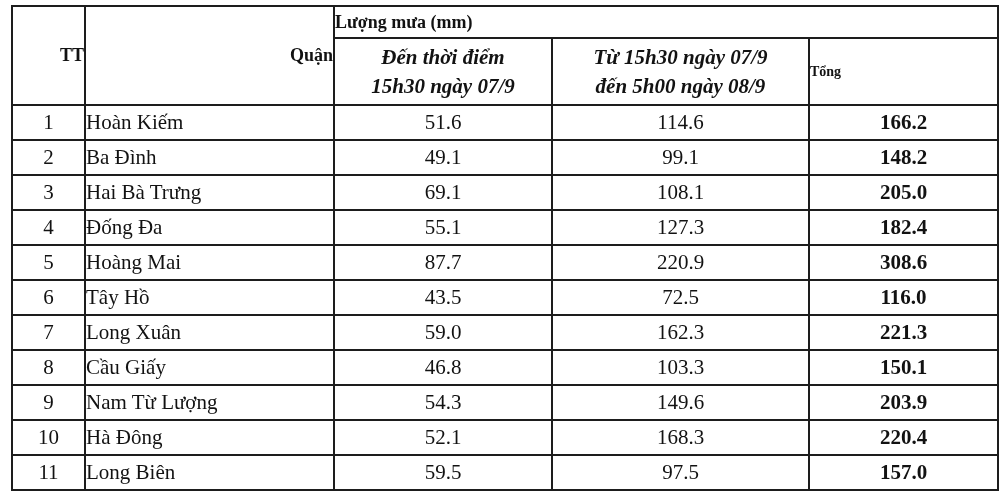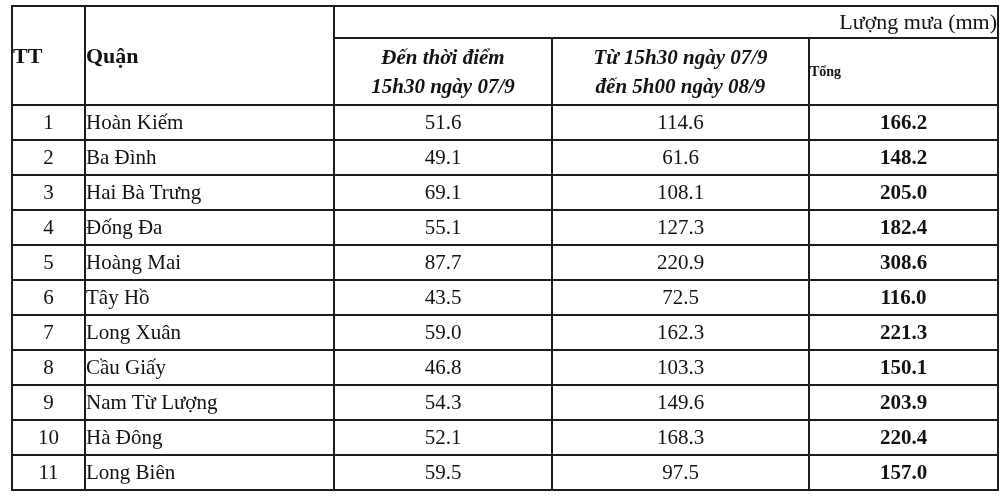--- a/index.html
+++ b/index.html
@@ -25,28 +25,28 @@
   table.rainfall th,
   table.rainfall td {
     border: 2px solid #1d1d1d;
     padding: 0;
     overflow: hidden;
     vertical-align: middle;
   }
   
   th.group-head {
     height: 30px;
-    font-size: 22px;
-    font-weight: normal;
-    text-align: right;
+    font-size: 18px;
+    font-weight: bold;
+    text-align: left;
   }
   th.corner-head {
-    font-size: 22px;
+    font-size: 18px;
     font-weight: bold;
-    text-align: left;
+    text-align: right;
   }
   th.sub-head {
     height: 65px;
     font-size: 21px;
     font-weight: bold;
     font-style: italic;
     text-align: center;
     line-height: 1.35;
   }
   th.total-head {
@@ -108,21 +108,21 @@
         <td class="cell-tt">1</td>
         <td class="cell-district">Hoàn Kiếm</td>
         <td class="cell-period1">51.6</td>
         <td class="cell-period2">114.6</td>
         <td class="cell-total">166.2</td>
       </tr>
       <tr>
         <td class="cell-tt">2</td>
         <td class="cell-district">Ba Đình</td>
         <td class="cell-period1">49.1</td>
-        <td class="cell-period2">61.6</td>
+        <td class="cell-period2">99.1</td>
         <td class="cell-total">148.2</td>
       </tr>
       <tr>
         <td class="cell-tt">3</td>
         <td class="cell-district">Hai Bà Trưng</td>
         <td class="cell-period1">69.1</td>
         <td class="cell-period2">108.1</td>
         <td class="cell-total">205.0</td>
       </tr>
       <tr>

